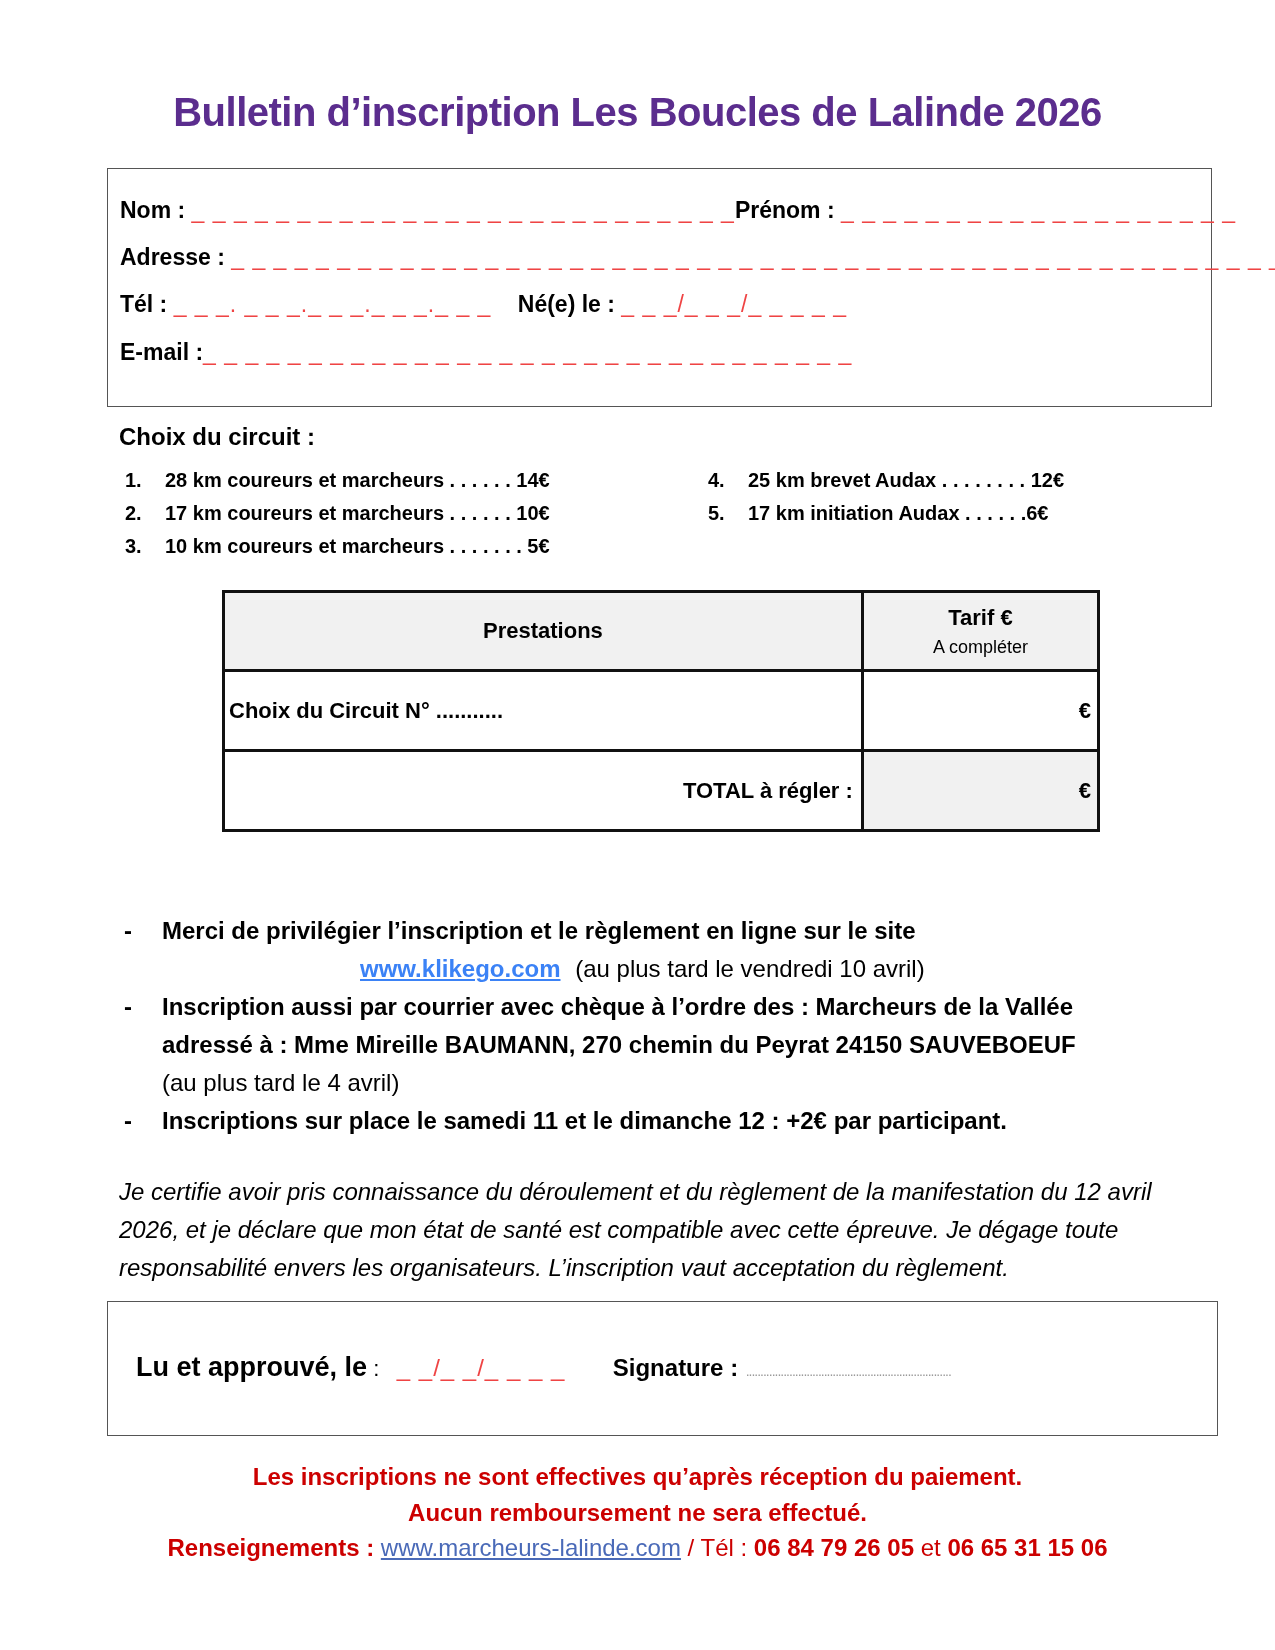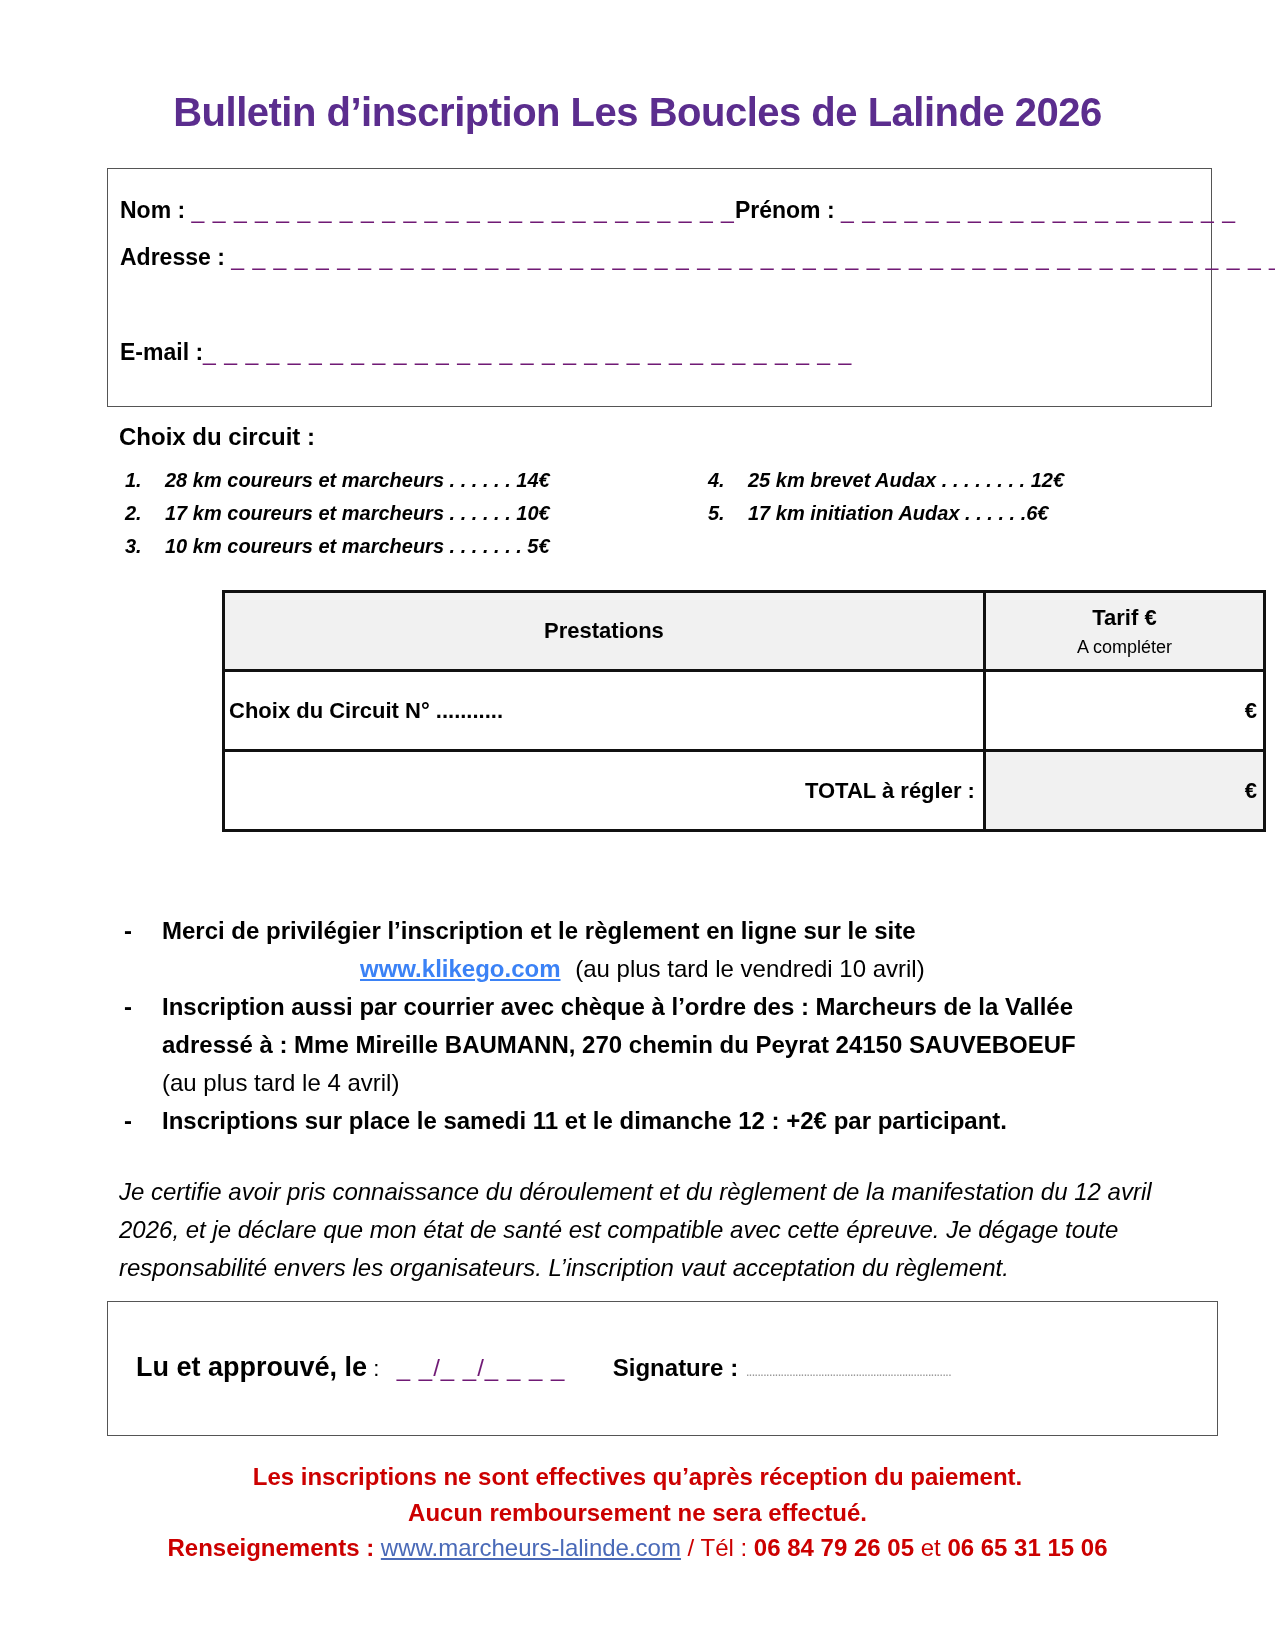--- a/index.html
+++ b/index.html
@@ -4,25 +4,25 @@
 <style>
   html, body { margin:0; padding:0; background:#ffffff; }
   body { width:1275px; height:1650px; position:relative; overflow:hidden;
          font-family:"Liberation Sans", "DejaVu Sans", sans-serif; color:#000; }
   .abs { position:absolute; }
   .title { left:0; width:1275px; top:90px; text-align:center; font-size:40px; font-weight:bold;
            color:#5b2d8e; letter-spacing:-0.5px; }
   .box { border:1.5px solid #555; background:#fff; }
   .idbox { left:107px; top:168px; width:1103px; height:237px; }
   .row { position:absolute; left:12px; font-size:23px; font-weight:bold; white-space:nowrap; }
-  .dash { color:#701a75; font-weight:normal; letter-spacing:1px; }
+  .dash { color:#ef4444; font-weight:normal; letter-spacing:1px; }
   .sec { left:119px; top:423px; font-size:24px; font-weight:bold; }
-  .li { font-size:20px; font-weight:bold; white-space:nowrap;font-style:italic; }
+  .li { font-size:20px; font-weight:bold; white-space:nowrap; }
   .li .n { display:inline-block; width:40px; }
-  table.prest { position:absolute; left:222px; top:590px; width:1044px; border-collapse:collapse; }
+  table.prest { position:absolute; left:222px; top:590px; width:878px; border-collapse:collapse; }
   table.prest td { border:3px solid #111; font-size:22px; font-weight:bold; }
   table.prest tr.h td { background:#f1f1f1; height:74px; }
   table.prest tr.r td { height:75px; }
   .c1 { width:640px; }
   .c2 { width:230px; }
   .tar-sub { font-size:18px; font-weight:normal; display:block; margin-top:6px; }
   .bul { font-size:24px; font-weight:bold; white-space:nowrap; }
   .bul .d { position:absolute; left:-38px; }
   .link-k { color:#3b82f6; text-decoration:underline; }
   .plain { font-weight:normal; }
@@ -39,20 +39,26 @@
 
 <div class="abs box idbox">
   <div class="row" style="top:28px;">
     <span>Nom :</span>
     <span class="dash">_ _ _ _ _ _ _ _ _ _ _ _ _ _ _ _ _ _ _ _ _ _ _ _ _ _</span><span>Prénom :</span>
     <span class="dash">_ _ _ _ _ _ _ _ _ _ _ _ _ _ _ _ _ _ _</span>
   </div>
   <div class="row" style="top:75px;">
     <span>Adresse :</span>
     <span class="dash">_ _ _ _ _ _ _ _ _ _ _ _ _ _ _ _ _ _ _ _ _ _ _ _ _ _ _ _ _ _ _ _ _ _ _ _ _ _ _ _ _ _ _ _ _ _ _ _ _ _ _</span>
+  </div>
+  <div class="row" style="top:122px;">
+    <span>Tél :</span>
+    <span class="dash">_ _ _. _ _ _._ _ _._ _ _._ _ _</span>
+    <span style="margin-left:20px;">Né(e) le :</span>
+    <span class="dash">_ _ _/_ _ _/_ _ _ _ _</span>
   </div>
   <div class="row" style="top:170px;">
     <span>E-mail :</span><span class="dash">_ _ _ _ _ _ _ _ _ _ _ _ _ _ _ _ _ _ _ _ _ _ _ _ _ _ _ _ _ _ _</span>
   </div>
 </div>
 
 <div class="abs sec">Choix du circuit :</div>
 <div class="abs li" style="left:125px; top:469px;">
   <span class="n">1.</span><span>28 km coureurs et marcheurs . . . . . . 14€</span>
 </div>

